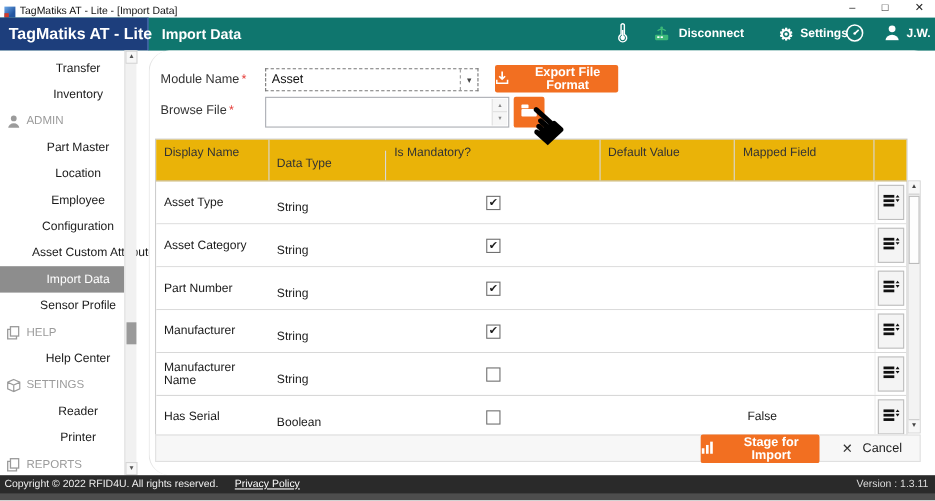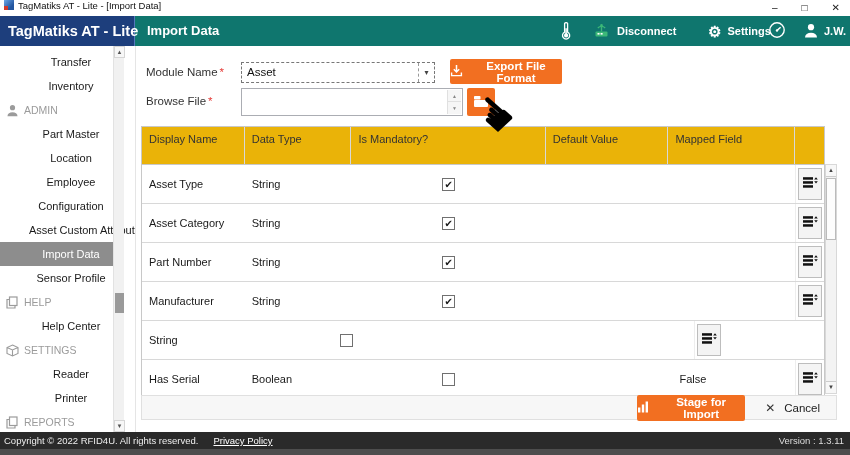--- a/index.html
+++ b/index.html
@@ -4,21 +4,21 @@
 <style>
   * { margin:0; padding:0; box-sizing:border-box; }
   html,body { width:850px; height:455px; overflow:hidden; }
   body {
     position:relative;
     font-family:"Liberation Sans", sans-serif;
     background:#fff;
     color:#222;
   }
   
-  .titlebar { position:absolute; left:0; top:0; width:850px; height:16px; background:#fff; display:flex; align-items:flex-start; }
+  .titlebar { position:absolute; left:0; top:0; width:850px; height:16px; background:#fff; display:flex; align-items:flex-end; }
   .app-ico { width:10px; height:10px; margin:0 4px 0 4px; background:linear-gradient(135deg,#6aa7e8 0%,#2456a0 70%); position:relative; }
   .app-ico:after { content:""; position:absolute; left:0; bottom:0; width:4px; height:4px; background:#d23a2a; }
   .win-title { font-size:9.5px; color:#111; }
   .win-controls { position:absolute; right:10px; top:0; height:16px; display:flex; gap:24px; align-items:center; }
   .win-controls span { font-size:10px; color:#222; line-height:16px; cursor:default; }
   
   .header { position:absolute; left:0; top:16px; width:850px; height:30px; background:#0f766e; }
   .brand { position:absolute; left:0; top:0; width:135px; height:30px; background:#1D3E7C; color:#fff;
            font-size:14.5px; font-weight:700; line-height:30px; padding-left:8px; border-right:1px solid #5577bb; white-space:nowrap; }
   .page-title { position:absolute; left:147px; top:0; height:30px; line-height:30px; color:#fff; font-size:13px; font-weight:700; }
@@ -30,40 +30,40 @@
   .sb-list { position:absolute; left:0; top:4px; width:113px; }
   .sb-item { height:24px; line-height:24px; text-align:center; font-size:11px; color:#1a1a1a; white-space:nowrap; cursor:pointer;padding-left:29px; }
   .sb-item.sel { background:#8D8D8D; color:#fff; }
   .sb-group { height:24px; line-height:24px; font-size:10.5px; color:#9b9b9b; padding-left:5px; display:flex; align-items:center; gap:5px; white-space:nowrap; cursor:pointer; }
   .sb-ico { display:inline-flex; width:14px; justify-content:center; }
   .sb-scroll { position:absolute; left:113px; top:0; width:11px; height:386px; background:#f1f1f1; border-left:1px solid #e2e2e2; }
   .sb-scroll .arr { position:absolute; left:0; width:11px; height:12px; background:#f7f7f7; border:1px solid #d5d5d5; font-size:6px; color:#555; text-align:center; line-height:11px; }
   .sb-scroll .arr.up { top:0; } .sb-scroll .arr.dn { bottom:0; }
   .sb-thumb { position:absolute; left:1px; top:247px; width:9px; height:20px; background:#9a9a9a; }
   
-  .main { position:absolute; left:135px; top:46px; width:715px; height:386px; background:#fff; border-left:1px solid #e5e5e5; }
+  .main { position:absolute; left:135px; top:46px; width:715px; height:386px; background:#fff; border-left:1px solid #e5e5e5;border-radius:19px; }
   .flabel { position:absolute; left:10px; font-size:11.5px; color:#333; }
   .req { color:#e53935; margin-left:2px; }
   .combo { position:absolute; left:105px; top:16px; width:194px; height:21px; border:1px dashed #777; background:#fff;
            font-size:11.5px; line-height:19px; padding-left:5px; color:#111; cursor:pointer; }
   .combo-arrow { position:absolute; right:0; top:0; width:16px; height:19px; border-left:1px dashed #999; text-align:center; font-size:8px; color:#444; line-height:19px; }
   .btn-orange { background:#F26F21; color:#fff; border:none; border-radius:2px; font-family:"Liberation Sans",sans-serif;
                 font-size:11.5px; font-weight:700; display:flex; align-items:center; gap:7px; justify-content:center; cursor:pointer; }
   .btn-export { position:absolute; left:314px; top:13px; width:112px; height:25px; }
   .input-browse { position:absolute; left:105px; top:42px; width:222px; height:28px; border:1px solid #abadb3; background:#fff; }
   .spinner { position:absolute; right:1px; top:1px; width:14px; height:24px; border-left:1px solid #e0e0e0; background:#f6f6f6; }
   .spinner div { height:12px; font-size:5px; color:#888; text-align:center; line-height:12px; }
   .spinner .sp-up { border-bottom:1px solid #e0e0e0; }
   .btn-folder { position:absolute; left:331px; top:42px; width:28px; height:28px; }
   
   .table-wrap { position:absolute; left:5px; top:80px; width:684px; border:1px solid #c8c8c8; }
   .thead { display:flex; height:38px; border-bottom:1px solid #c8c8c8; background:#eab308; }
   .thead .hc { font-size:11px; color:#333; padding:6px 0 0 7px; border-right:1px solid #d8d8d8; }
   .thead .hc:last-child { border-right:none; }
-  .c0{width:103px;} .c1{width:107px;} .c2{width:195px;} .c3{width:127px;} .c4{width:123px;} .c5{width:29px;}
+  .c0{width:103px;} .c1{width:107px;margin-top:10px;} .c2{width:195px;} .c3{width:127px;} .c4{width:123px;} .c5{width:29px;}
   .tbody { height:230px; overflow:hidden; }
   .trow { display:flex; height:39px; border-bottom:1px solid #d8d8d8; align-items:center; background:#fff; }
   .trow .c { font-size:11px; color:#1a1a1a; padding-left:7px; }
   .trow .c2 { display:flex; justify-content:center; padding-left:0; }
   .trow .c5 { display:flex; justify-content:center; padding-left:0; border-left:1px solid #eee; align-self:stretch; align-items:center; }
   .cb { width:13px; height:13px; border:1px solid #707070; background:#fff; display:inline-flex; align-items:center; justify-content:center;
         font-size:10px; color:#1a1a1a; line-height:13px; cursor:pointer; }
   .rowbtn { width:24px; height:32px; background:#f4f4f4; border:1px solid #bdbdbd; display:flex; align-items:center; justify-content:center; cursor:pointer; padding:0; }
   .tscroll { position:absolute; left:689px; top:118px; width:12px; height:230px; background:#f3f3f3; border:1px solid #d8d8d8; }
   .tscroll .arr { position:absolute; left:0; width:10px; height:12px; background:#f7f7f7; border-bottom:1px solid #ccc; font-size:6px; color:#444; text-align:center; line-height:11px; }
@@ -343,20 +343,21 @@
                   <rect x="0" y="9.2" width="10" height="2.5" fill="#111"></rect>
                   <path d="M13 1.2 l1.8 2.4 h-3.6 z" fill="#111"></path>
                   <path d="M13 7.6 l1.8 -2.4 h-3.6 z" fill="#111"></path>
                 </svg>
         </span>
       </button>
     </div>
   </div>
 
   <div class="trow">
+    <div class="c c0">Manufacturer Name</div>
     <div class="c c1">String</div>
     <div class="c c2">
       <span class="cb"></span>
     </div>
     <div class="c c3"></div>
     <div class="c c4"></div>
     <div class="c c5">
       <button class="rowbtn">
         <span>
           <svg width="15" height="13" viewBox="0 0 15 13">

